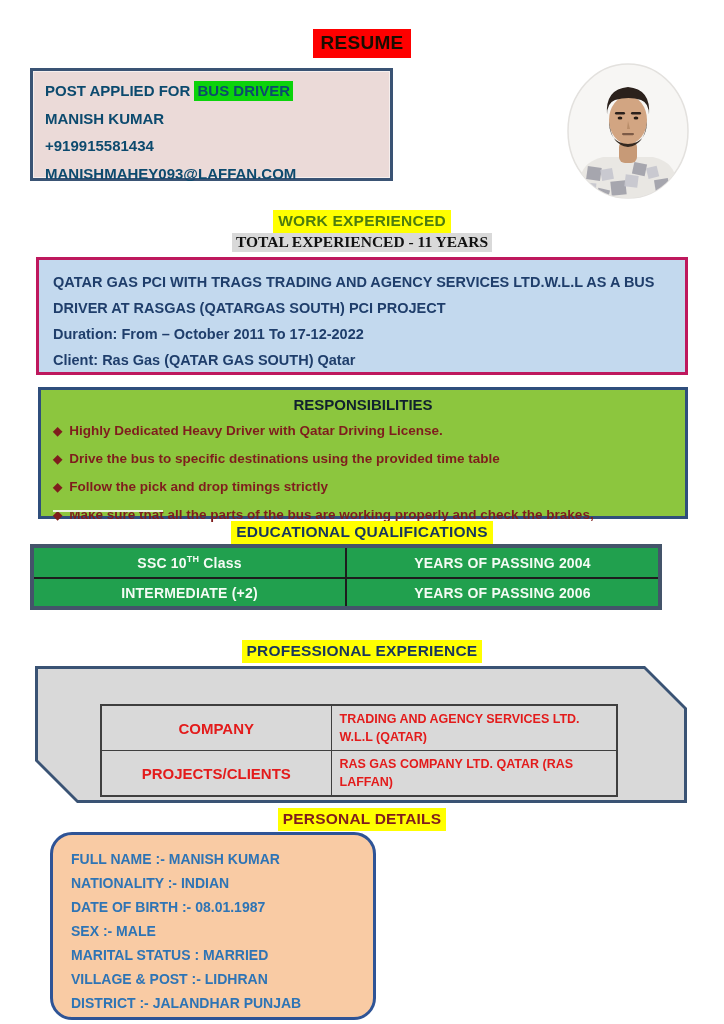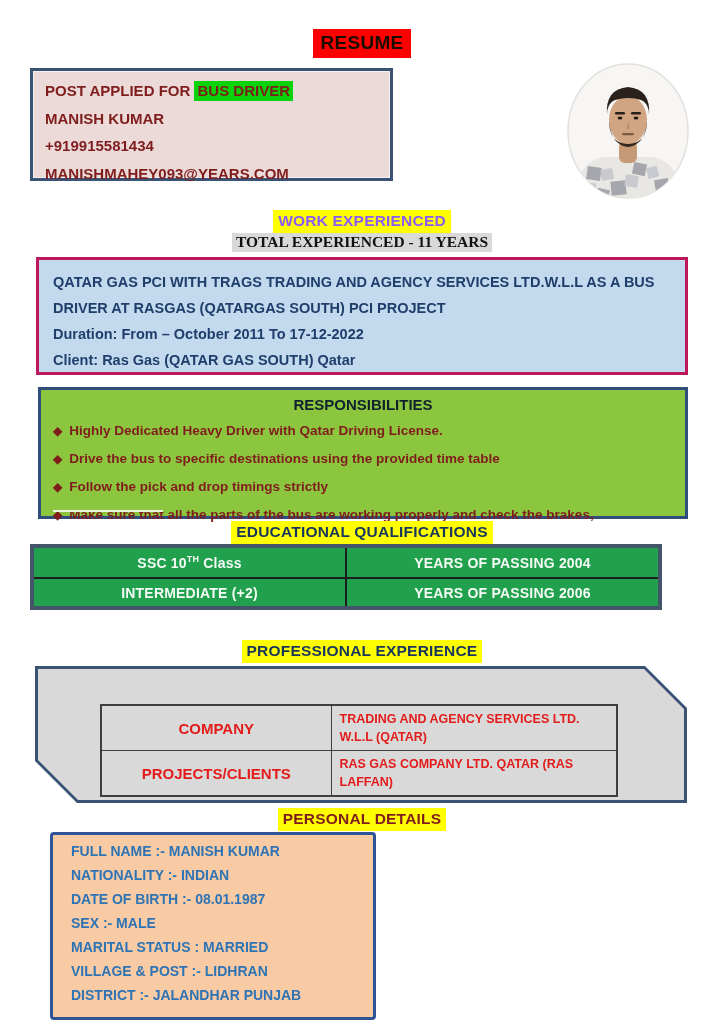--- a/index.html
+++ b/index.html
@@ -13,35 +13,35 @@
   
   .h-center { position:absolute; left:0; width:724px; text-align:center; }
   .resume-title {
     display:inline-block; background:#FE0000; color:#1a0d00;
     font-size:19px; font-weight:bold; padding:3px 7px 4px; letter-spacing:0.3px;
   }
   .yellow-head {
     display:inline-block; background:#FFFF00; font-weight:bold;
     padding:2px 5px 3px; font-size:15.5px; letter-spacing:0.2px;
   }
-  .yellow-head.blue   { color:#8b5cf6; }
+  .yellow-head.blue   { color:#4d7c0f; }
   .yellow-head.navy   { color:#17365D; }
   .yellow-head.black  { color:#7f1d1d; }
   .sub-head {
     display:inline-block; background:#D9D9D9; color:#111111;
     font-family:"Liberation Serif", serif; font-weight:bold; font-size:15.5px;
     padding:0 4px 1px;
   }
   
   .contact-box {
     position:absolute; left:30px; top:68px; width:363px; height:113px;
     background:#EBDAD8; border:3px solid #3A5374;
     padding:6px 12px 0; box-shadow:inset 0 0 0 1px #f6efee;
   }
-  .contact-line { font-size:15px; font-weight:bold; color:#7f1d1d; line-height:27.5px; white-space:nowrap; }
+  .contact-line { font-size:15px; font-weight:bold; color:#0c4a6e; line-height:27.5px; white-space:nowrap; }
   .hl-green { background:#0BD30B; padding:1px 3px 2px; }
   
   .photo-wrap { position:absolute; left:567px; top:63px; width:122px; height:136px; }
   
   .work-box {
     position:absolute; left:36px; top:257px; width:652px; height:118px;
     background:#C3D9EE; border:3px solid #be185d; padding:9px 14px 0;
   }
   .work-box .wline { color:#1F3E6B; font-weight:bold; font-size:14.5px; line-height:26px; }
   
@@ -84,39 +84,39 @@
   .pro-table td { border:1.5px solid #3f3f3f; }
   .pro-label {
     width:230px; text-align:center; color:#E31B1B; font-weight:bold; font-size:15px; padding:9px 16px;
   }
   .pro-value {
     color:#E31B1B; font-weight:bold; font-size:12.5px; padding:4px 8px; line-height:18px;
   }
   
   .personal-box {
     position:absolute; left:50px; top:832px; width:326px; height:188px;
-    background:#F9CBA4; border:3px solid #2F5496; border-radius:4px;
-    padding:4px 0 0 18px;
+    background:#F9CBA4; border:3px solid #2F5496; border-radius:22px;
+    padding:12px 0 0 18px;
   }
   .personal-line { color:#2E74B5; font-weight:bold; font-size:14px; line-height:24px; white-space:nowrap; }
 </style>
 </head>
 <body>
 
 <div class="page">
 
   <div class="h-center" style="top:29px;">
     <span class="resume-title">RESUME</span>
   </div>
 
   <div class="contact-box">
     <div class="contact-line"><span>POST APPLIED FOR </span><span class="hl-green">BUS DRIVER</span></div>
     <div class="contact-line">MANISH KUMAR</div>
     <div class="contact-line">+919915581434</div>
-    <div class="contact-line">MANISHMAHEY093@YEARS.COM</div>
+    <div class="contact-line">MANISHMAHEY093@LAFFAN.COM</div>
   </div>
 
   <div class="photo-wrap">
     <svg width="122" height="136" viewBox="0 0 122 136">
       <defs>
         <clipPath id="ovalClip">
             <ellipse cx="61" cy="68" rx="60" ry="67"></ellipse>
           </clipPath>
       </defs>
       <ellipse cx="61" cy="68" rx="60" ry="67" fill="#f7f6f4" stroke="#e3e1de" stroke-width="1.5"></ellipse>

